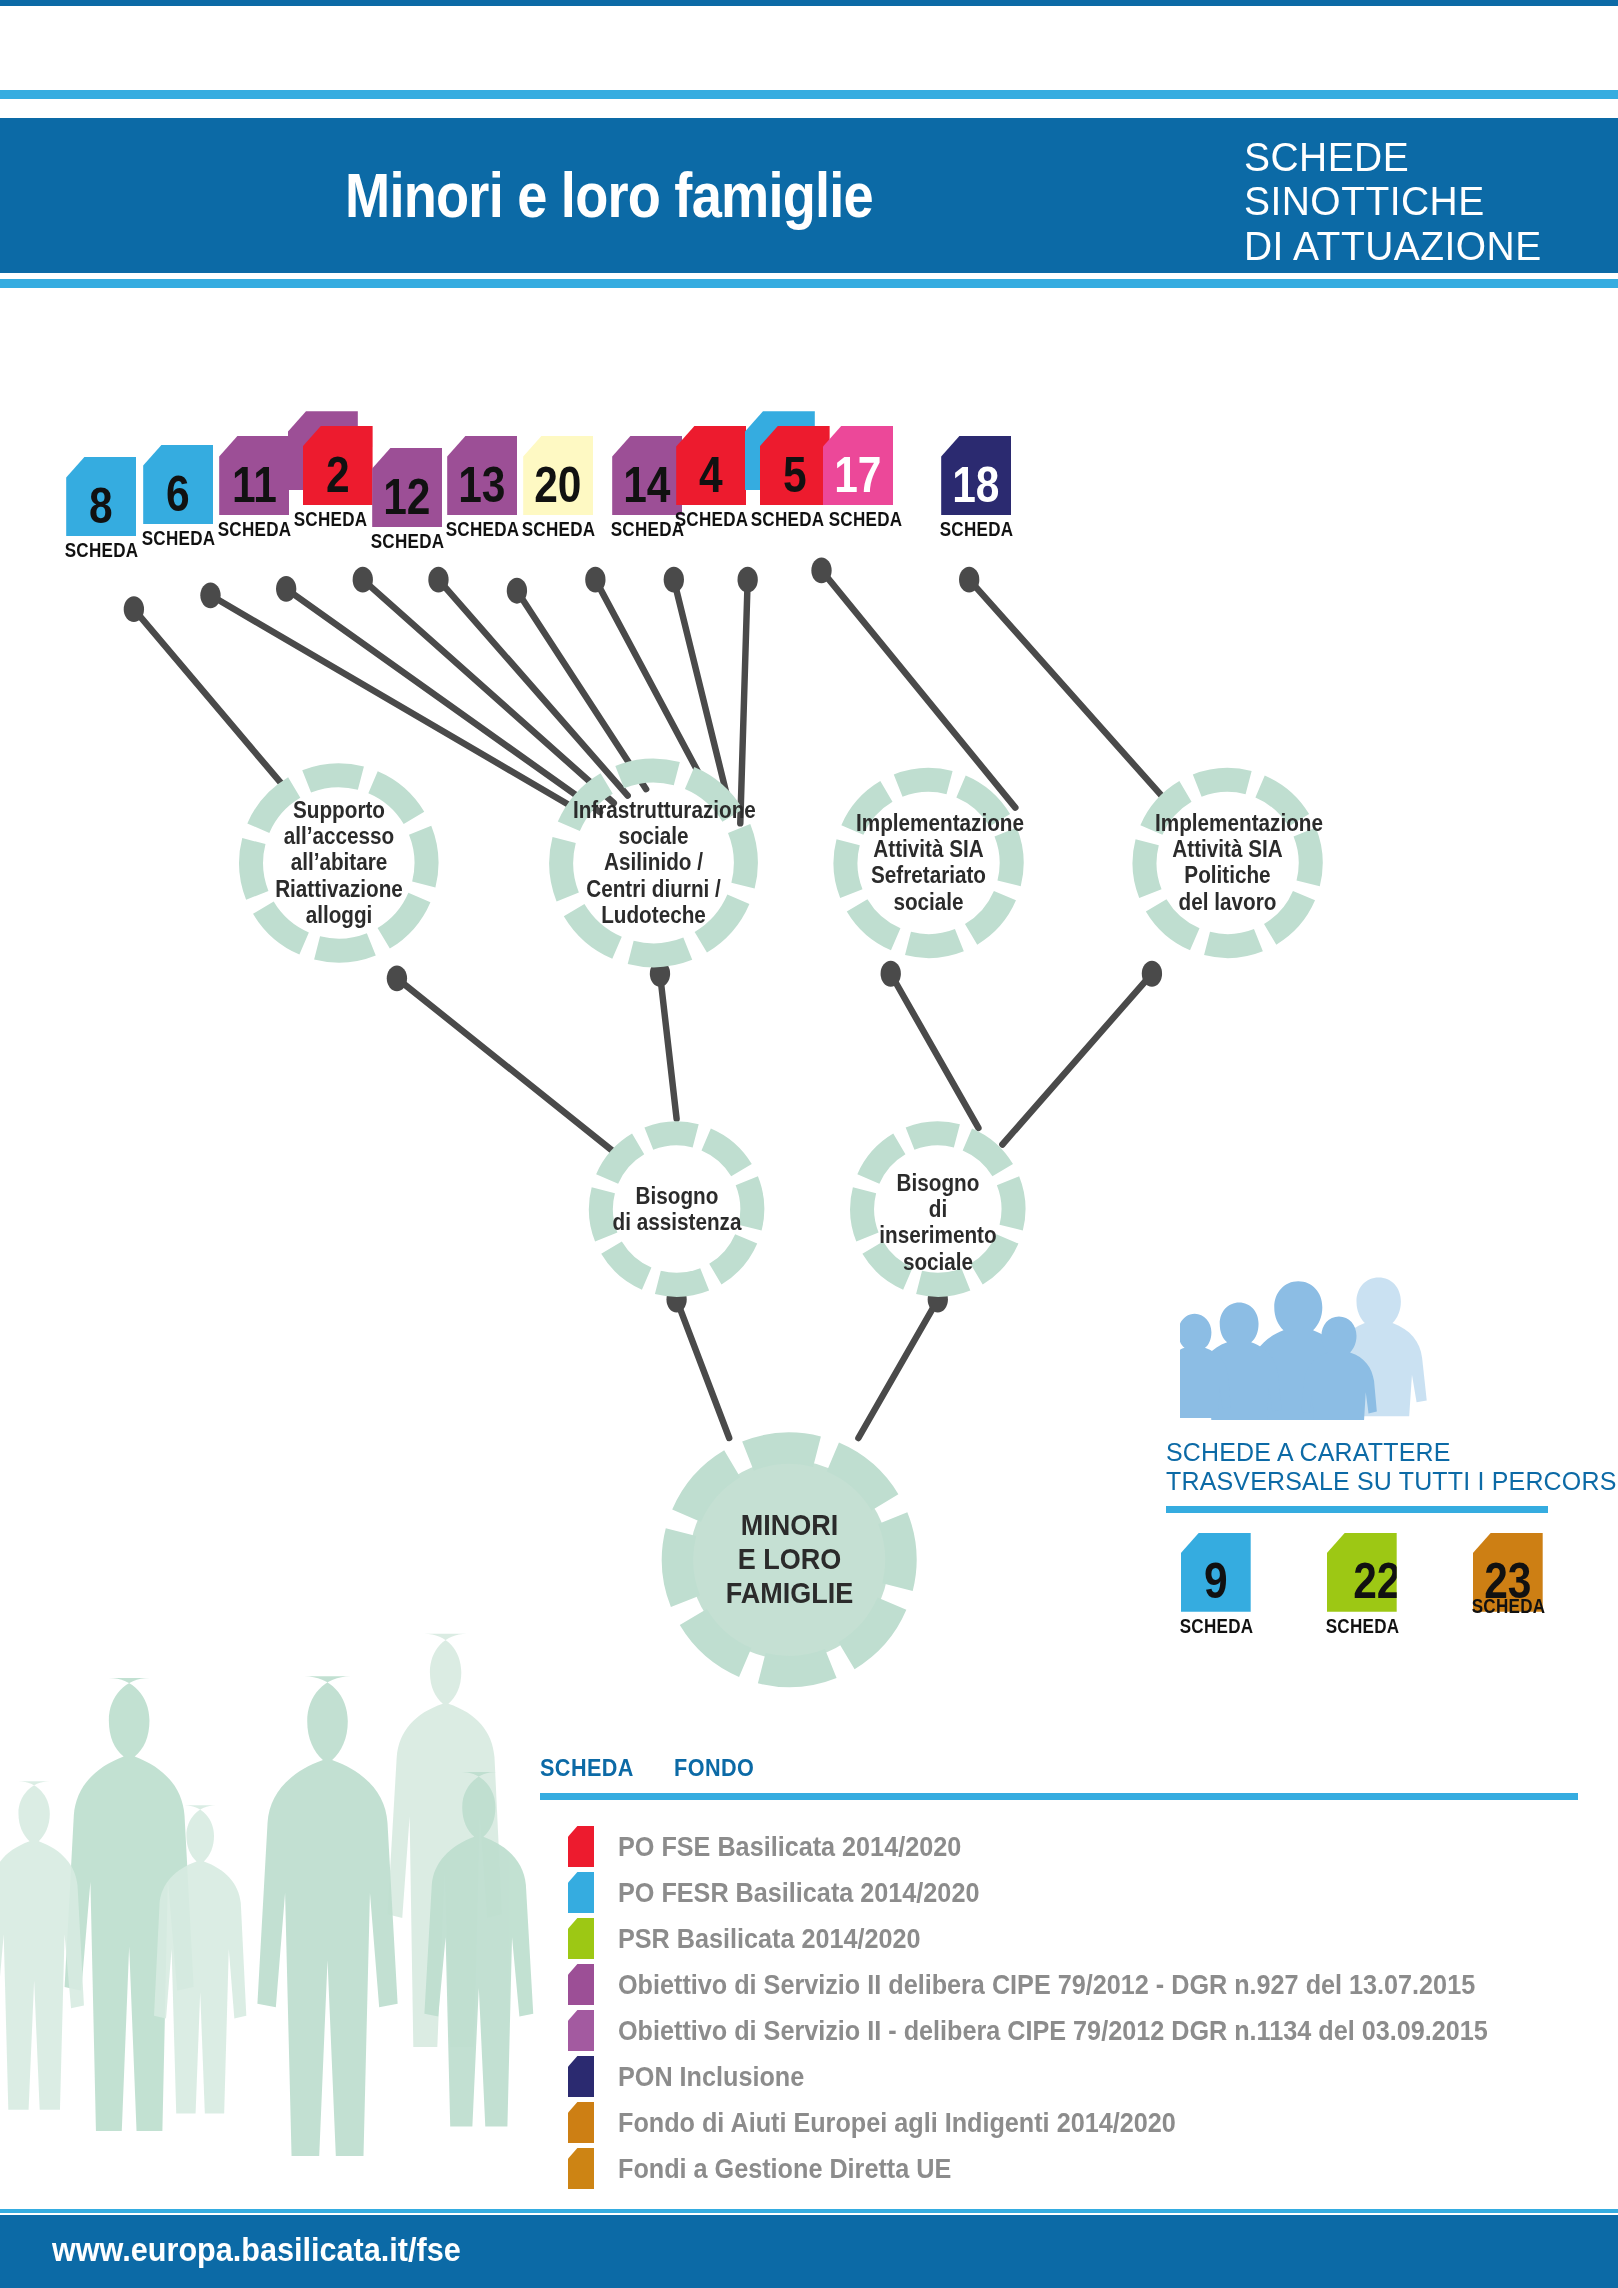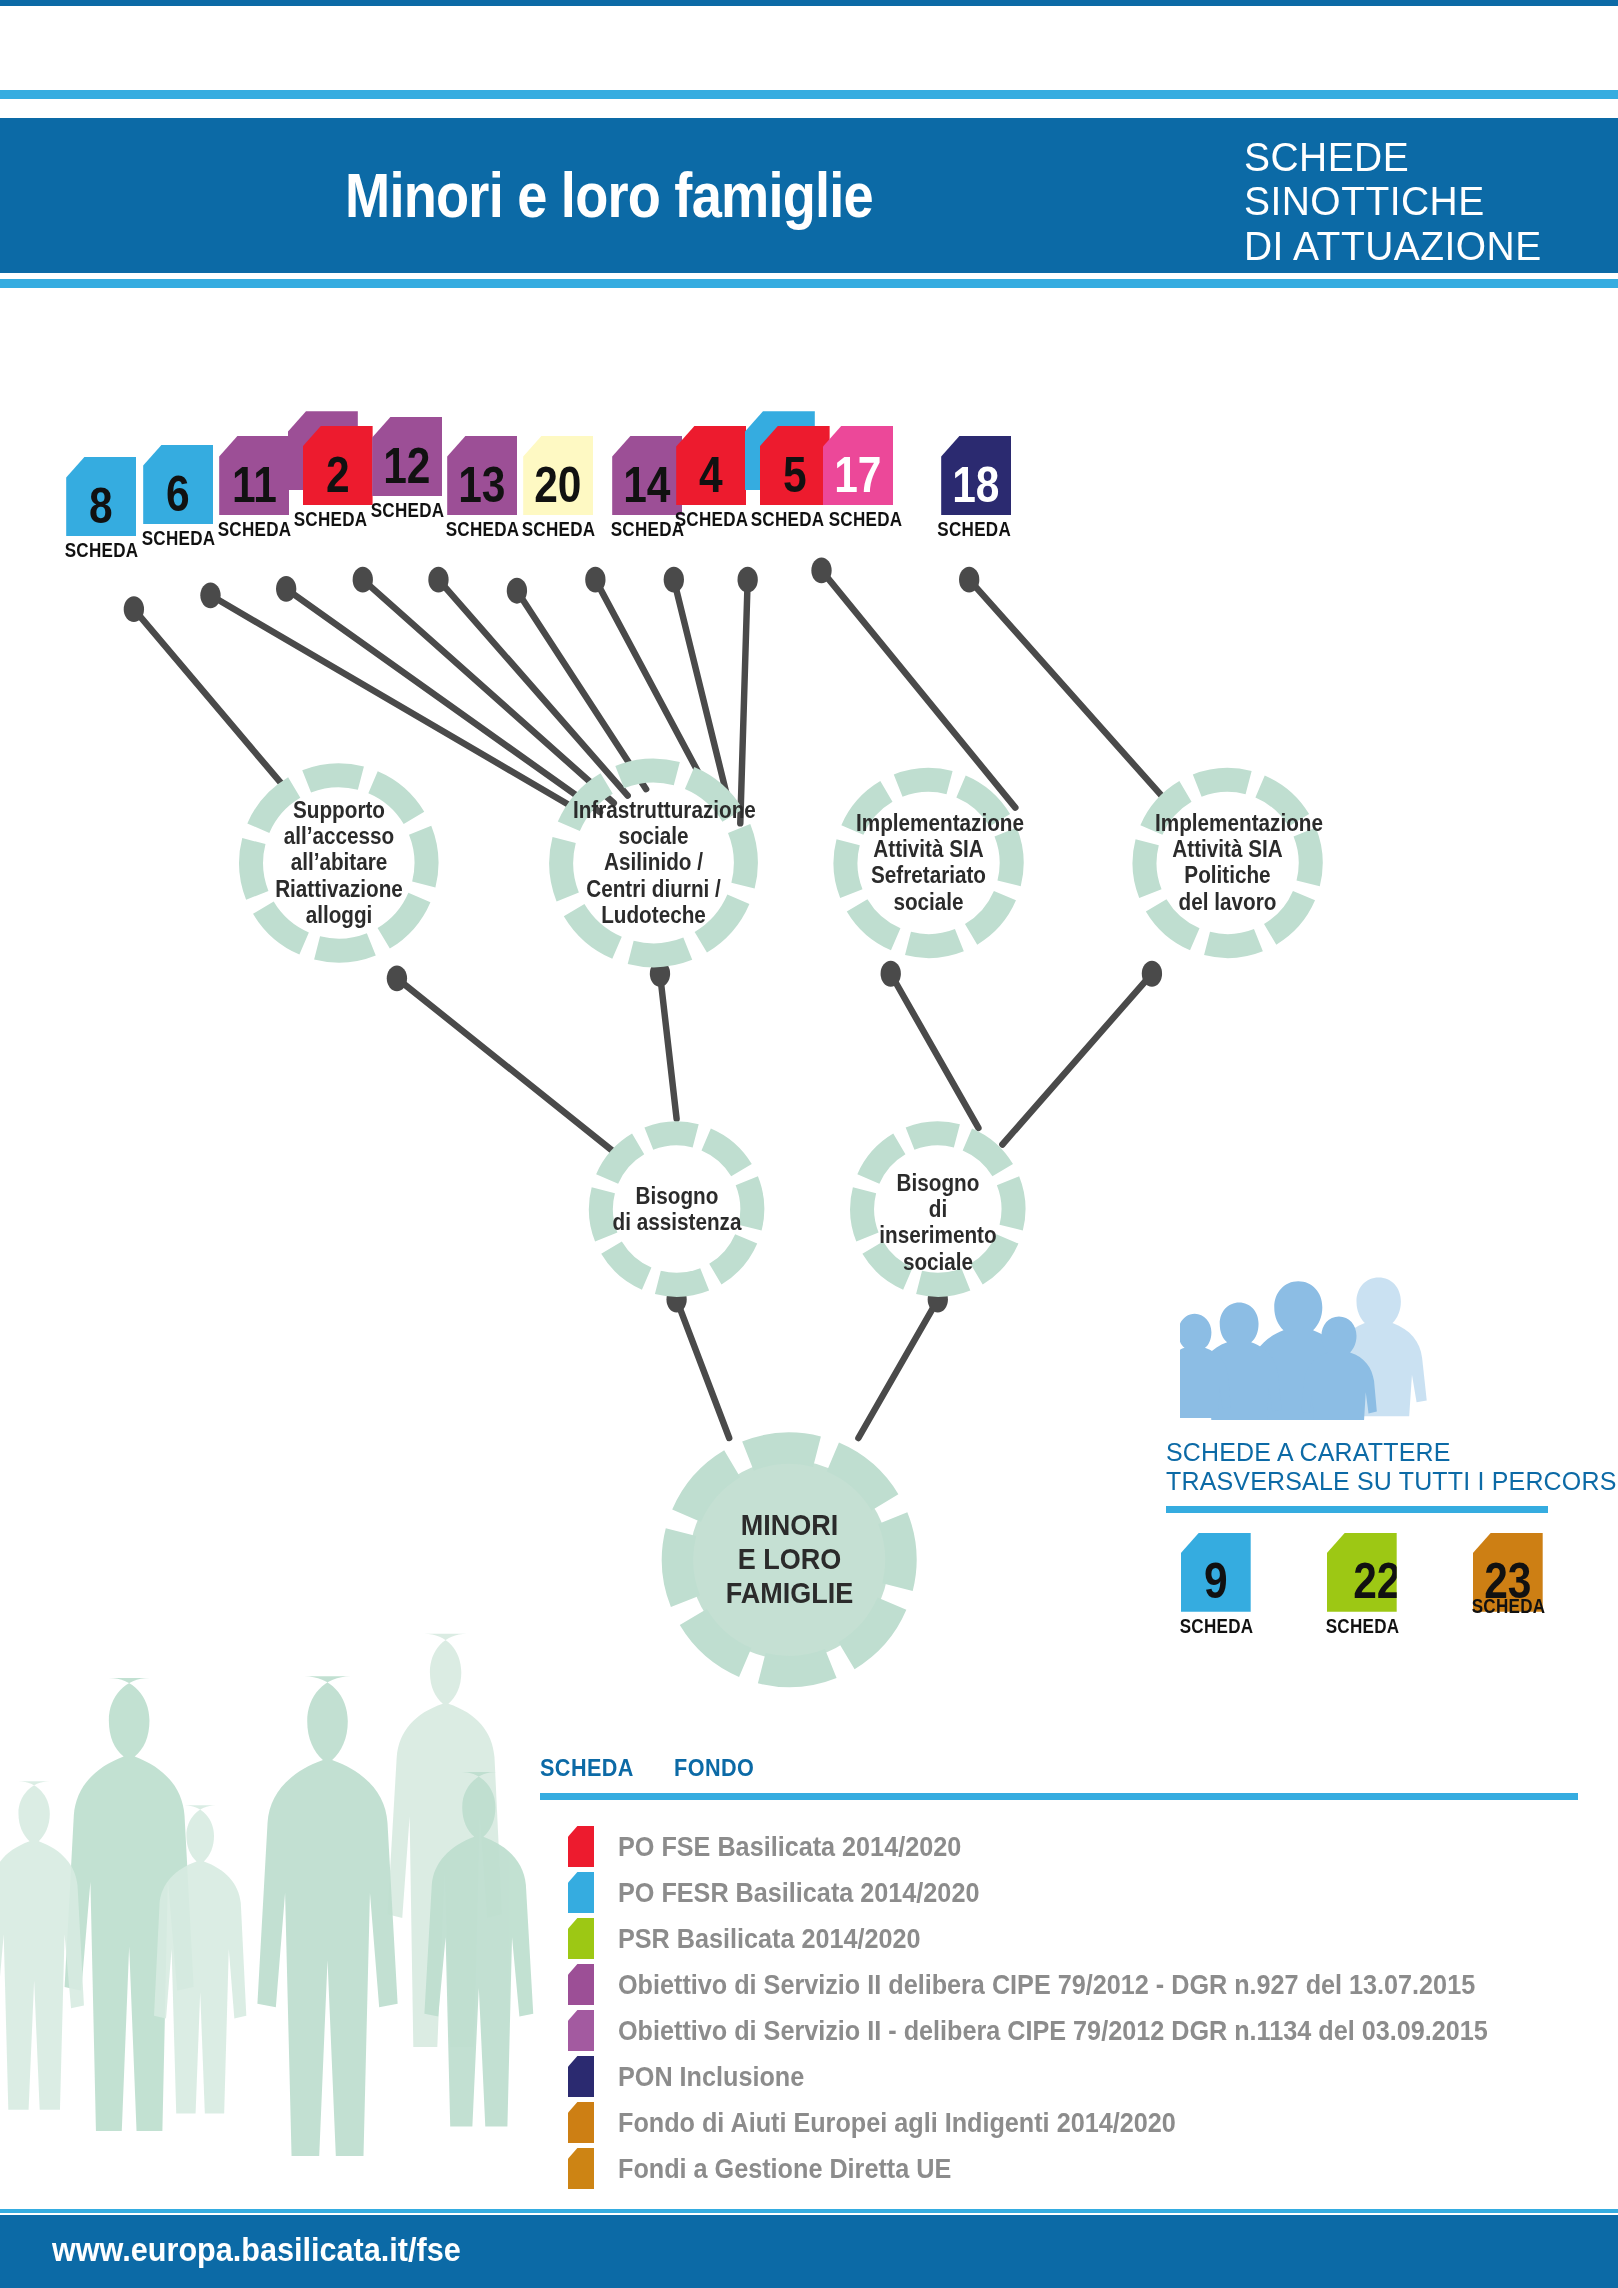--- a/index.html
+++ b/index.html
@@ -263,21 +263,21 @@
       </div>
       <div style="text-align: center; position: absolute; width: 89px; left: 286px; top: 426px;">
         <div style="position: relative; height: 79px; width: 89px;">
           <div class="badge-back" style="background: rgb(156, 79, 150); left: 1.8px; top: -14.8px;"></div>
           <div class="badge" style="background: rgb(237, 27, 46); position: absolute; left: 16.6px; top: 0px;">
             <span class="num">2</span>
           </div>
         </div>
         <div class="badge-label">SCHEDA</div>
       </div>
-      <div style="text-align: center; position: absolute; width: 89px; left: 363px; top: 417px;">
+      <div style="text-align: center; position: absolute; width: 89px; left: 363px; top: 448px;">
         <div style="position: relative; height: 79px; width: 89px;">
           <div class="badge" style="background: rgb(156, 79, 150); position: absolute; left: 9.2px; top: 0px;">
             <span class="num">12</span>
           </div>
         </div>
         <div class="badge-label">SCHEDA</div>
       </div>
       <div style="text-align: center; position: absolute; width: 89px; left: 438px; top: 436px;">
         <div style="position: relative; height: 79px; width: 89px;">
           <div class="badge" style="background: rgb(156, 79, 150); position: absolute; left: 9.2px; top: 0px;">
@@ -320,21 +320,21 @@
         <div class="badge-label">SCHEDA</div>
       </div>
       <div style="text-align: center; position: absolute; width: 89px; left: 821px; top: 426px;">
         <div style="position: relative; height: 79px; width: 89px;">
           <div class="badge inv" style="background: #ec4899; position: absolute; left: 2px; top: 0px;">
             <span class="num">17</span>
           </div>
         </div>
         <div class="badge-label">SCHEDA</div>
       </div>
-      <div style="position: absolute; width: 89px; left: 932px; top: 436px;">
+      <div style="text-align: center; position: absolute; width: 89px; left: 932px; top: 436px;">
         <div style="position: relative; height: 79px; width: 89px;">
           <div class="badge inv" style="background: rgb(43, 42, 112); position: absolute; left: 9.2px; top: 0px;">
             <span class="num">18</span>
           </div>
         </div>
         <div class="badge-label">SCHEDA</div>
       </div>
     </div>
 
   <div id="node-labels">

